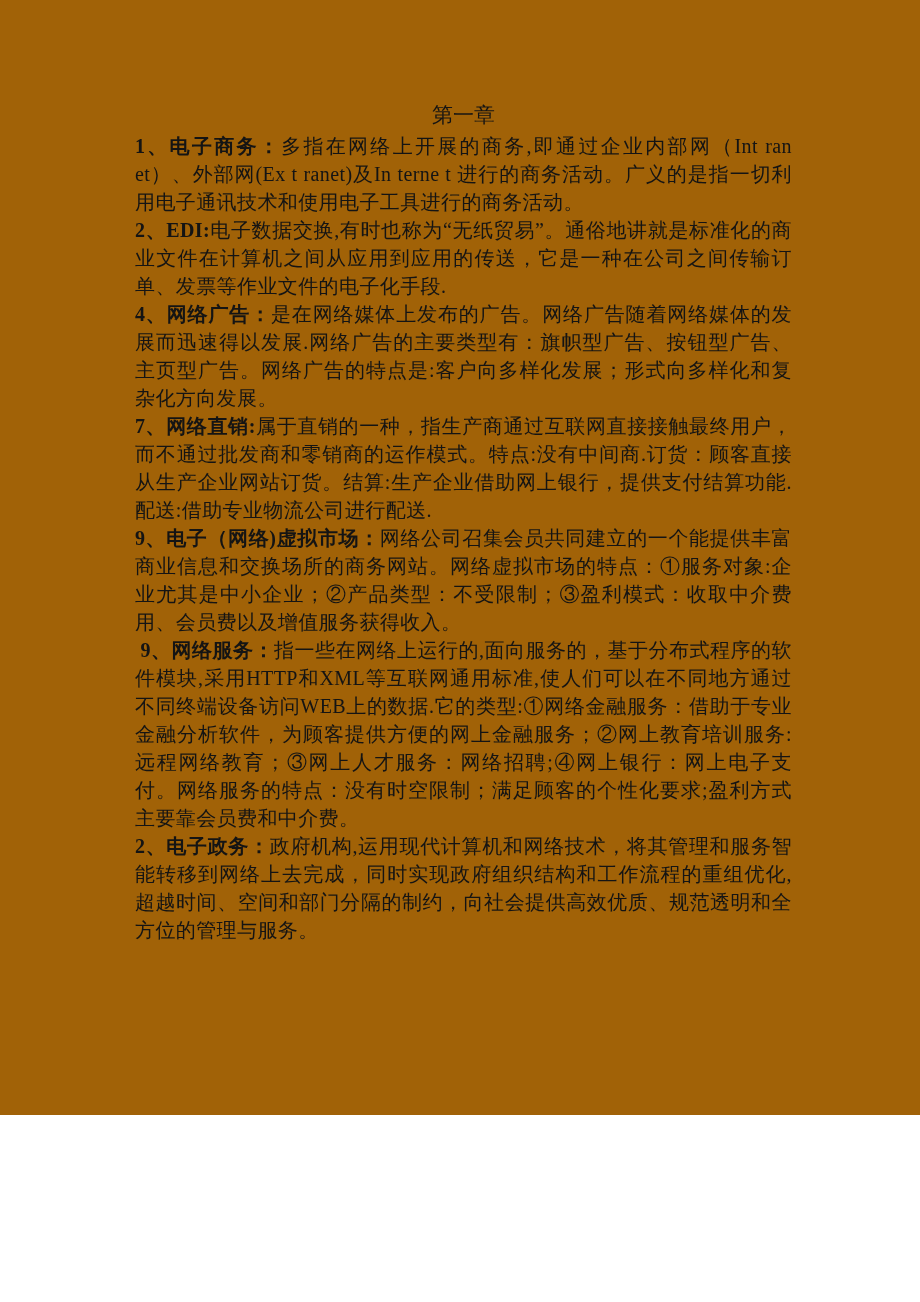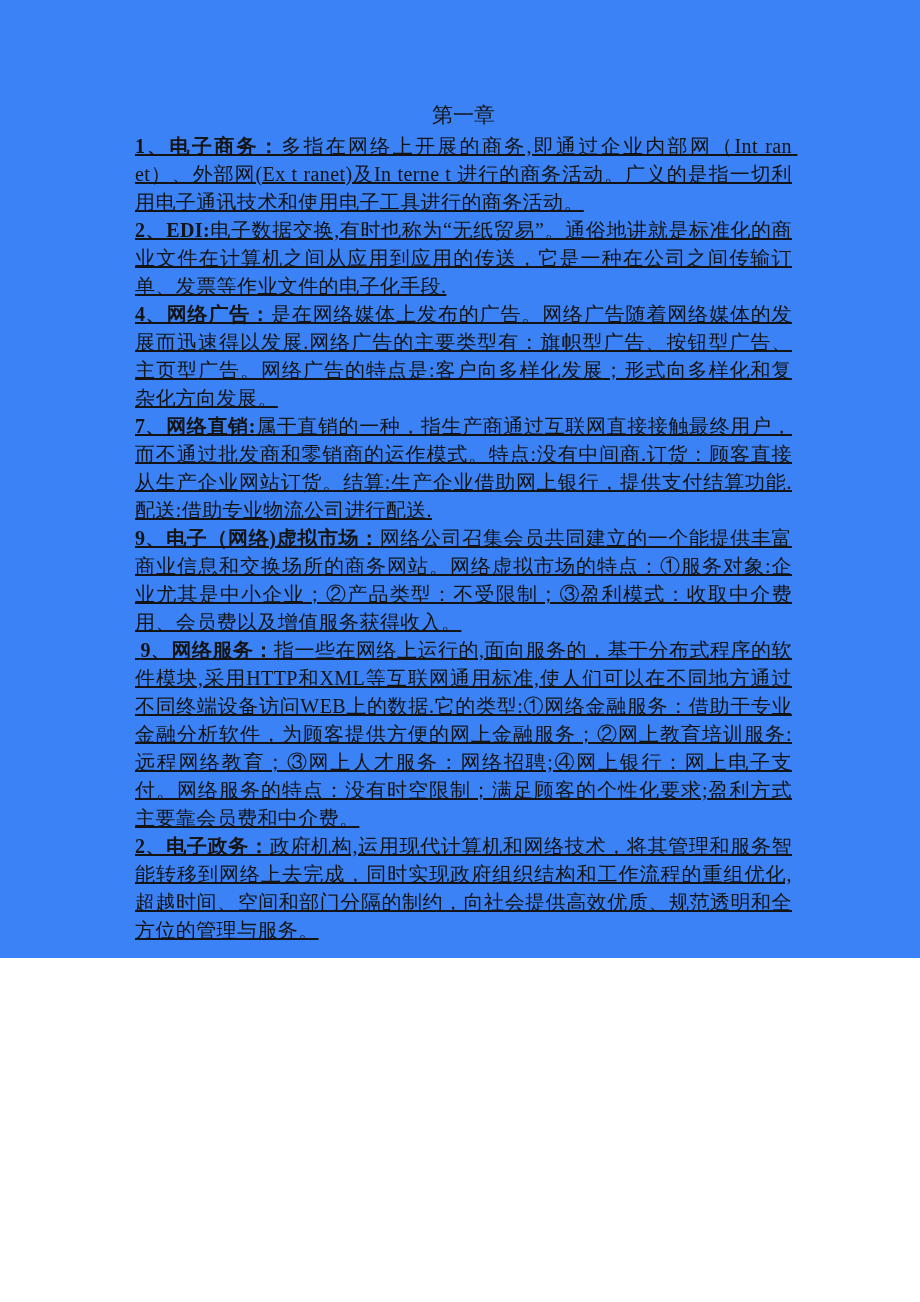--- a/index.html
+++ b/index.html
@@ -3,22 +3,22 @@
 <meta charset="utf-8">
 <style>
   html, body {
     margin: 0;
     padding: 0;
     background: #ffffff;
   }
   .page {
     position: relative;
     width: 920px;
-    height: 958px;
-    background: #3b82f6;
+    height: 1115px;
+    background: #a16207;
     overflow: hidden;
     font-family: "Liberation Serif", "DejaVu Serif", serif;
     color: #141414;
   }
   .content {
     position: absolute;
     left: 135px;
     top: 100px;
     width: 657px;
   }
@@ -29,21 +29,20 @@
     font-weight: 400;
     margin: 0 0 2px 0;
   }
   p.para {
     margin: 0;
     text-align: justify;
     font-size: 20px;
     line-height: 28px;
     letter-spacing: 0.4px;
     white-space: pre-wrap;
-    text-decoration: underline;
   }
   p.para b {
     font-weight: 700;
   }
   .page-footer {
     position: absolute;
     left: 0;
     top: 1196px;
     width: 100%;
     text-align: center;

